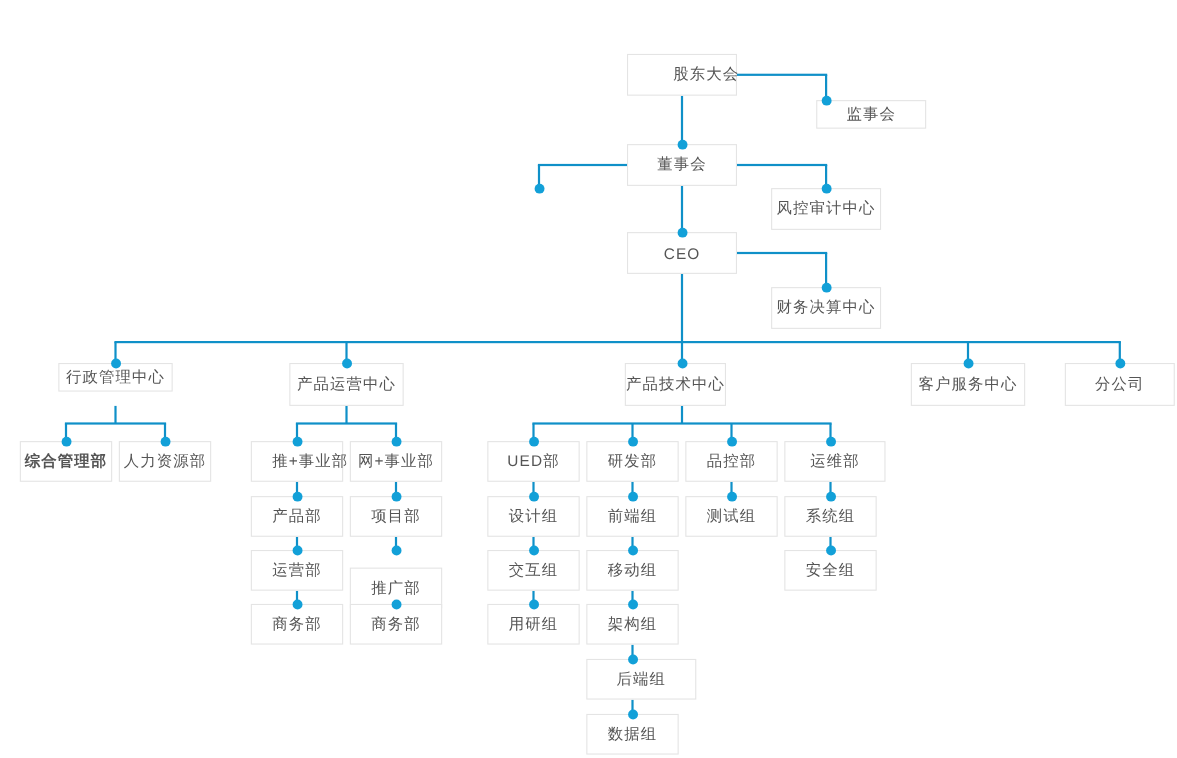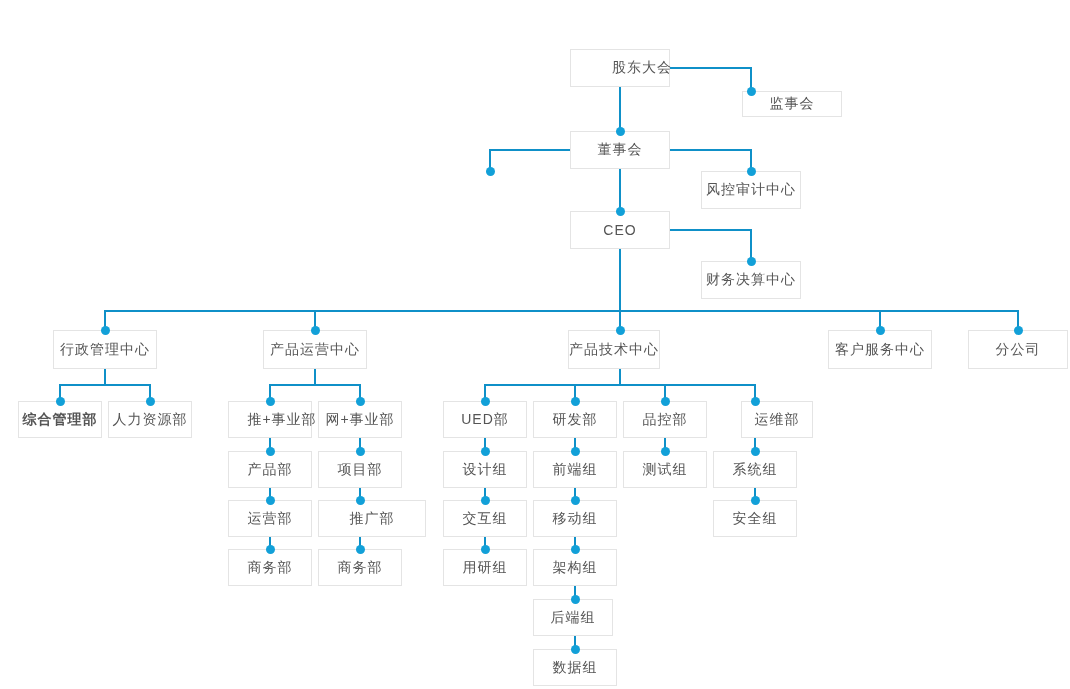--- a/index.html
+++ b/index.html
@@ -52,21 +52,21 @@
     </div>
     <div class="node" style="left: 701px; top: 171px; width: 100px; height: 38px;">
       <span>风控审计中心</span>
     </div>
     <div class="node" style="left: 570px; top: 211px; width: 100px; height: 38px;">
       <span>CEO</span>
     </div>
     <div class="node" style="left: 701px; top: 261px; width: 100px; height: 38px;">
       <span>财务决算中心</span>
     </div>
-    <div class="node" style="left: 53px; top: 330px; width: 104px; height: 39px; text-align: center;">
+    <div class="node" style="left: 53px; top: 330px; width: 104px; height: 26px; text-align: center;">
       <span>行政管理中心</span>
     </div>
     <div class="node" style="left: 263px; top: 330px; width: 104px; height: 39px;">
       <span>产品运营中心</span>
     </div>
     <div class="node" style="left: 568px; top: 330px; width: 92px; height: 39px;">
       <span>产品技术中心</span>
     </div>
     <div class="node" style="left: 828px; top: 330px; width: 104px; height: 39px;">
       <span>客户服务中心</span>
@@ -91,57 +91,57 @@
     </div>
     <div class="node" style="left: 228px; top: 500px; width: 84px; height: 37px;">
       <span>运营部</span>
     </div>
     <div class="node" style="left: 228px; top: 549px; width: 84px; height: 37px;">
       <span>商务部</span>
     </div>
     <div class="node" style="left: 318px; top: 451px; width: 84px; height: 37px;">
       <span>项目部</span>
     </div>
-    <div class="node" style="left: 318px; top: 500px; width: 108px; height: 37px;">
+    <div class="node" style="left: 318px; top: 516px; width: 84px; height: 37px;">
       <span>推广部</span>
     </div>
     <div class="node" style="left: 318px; top: 549px; width: 84px; height: 37px;">
       <span>商务部</span>
     </div>
     <div class="node" style="left: 443px; top: 401px; width: 84px; height: 37px;">
       <span>UED部</span>
     </div>
     <div class="node" style="left: 533px; top: 401px; width: 84px; height: 37px;">
       <span>研发部</span>
     </div>
     <div class="node" style="left: 623px; top: 401px; width: 84px; height: 37px;">
       <span>品控部</span>
     </div>
-    <div class="node" style="left: 713px; top: 401px; width: 72px; height: 37px; margin-left: 28px;">
+    <div class="node" style="left: 713px; top: 401px; width: 92px; height: 37px;">
       <span>运维部</span>
     </div>
     <div class="node" style="left: 443px; top: 451px; width: 84px; height: 37px;">
       <span>设计组</span>
     </div>
     <div class="node" style="left: 443px; top: 500px; width: 84px; height: 37px;">
       <span>交互组</span>
     </div>
     <div class="node" style="left: 443px; top: 549px; width: 84px; height: 37px;">
       <span>用研组</span>
     </div>
     <div class="node" style="left: 533px; top: 451px; width: 84px; height: 37px;">
       <span>前端组</span>
     </div>
     <div class="node" style="left: 533px; top: 500px; width: 84px; height: 37px;">
       <span>移动组</span>
     </div>
     <div class="node" style="left: 533px; top: 549px; width: 84px; height: 37px;">
       <span>架构组</span>
     </div>
-    <div class="node" style="left: 533px; top: 599px; width: 80px; height: 37px;">
+    <div class="node" style="left: 533px; top: 599px; width: 100px; height: 37px;">
       <span>后端组</span>
     </div>
     <div class="node" style="left: 533px; top: 649px; width: 84px; height: 37px;">
       <span>数据组</span>
     </div>
     <div class="node" style="left: 623px; top: 451px; width: 84px; height: 37px;">
       <span>测试组</span>
     </div>
     <div class="node" style="left: 713px; top: 451px; width: 84px; height: 37px;">
       <span>系统组</span>

